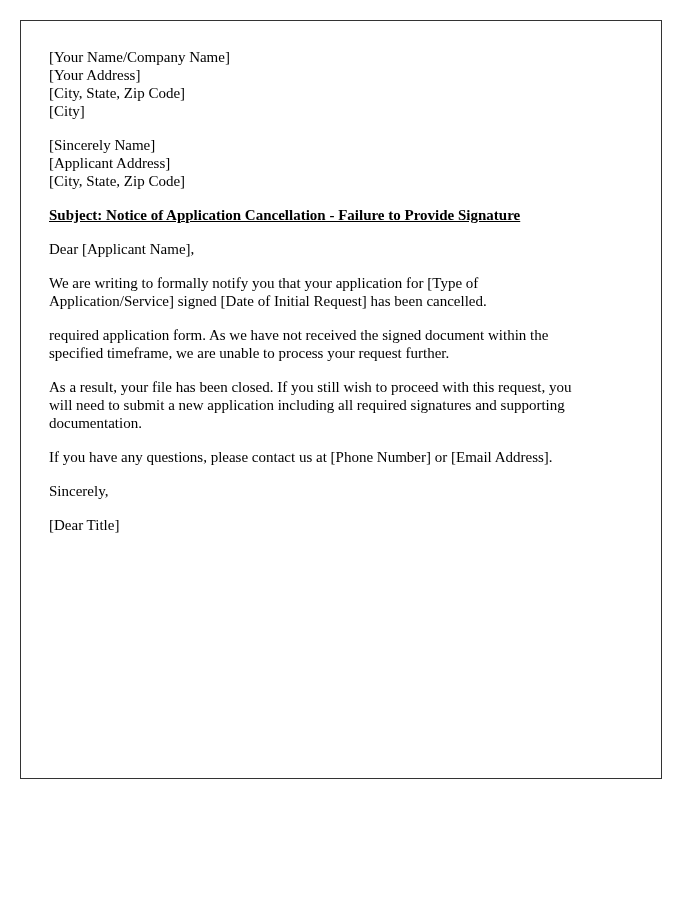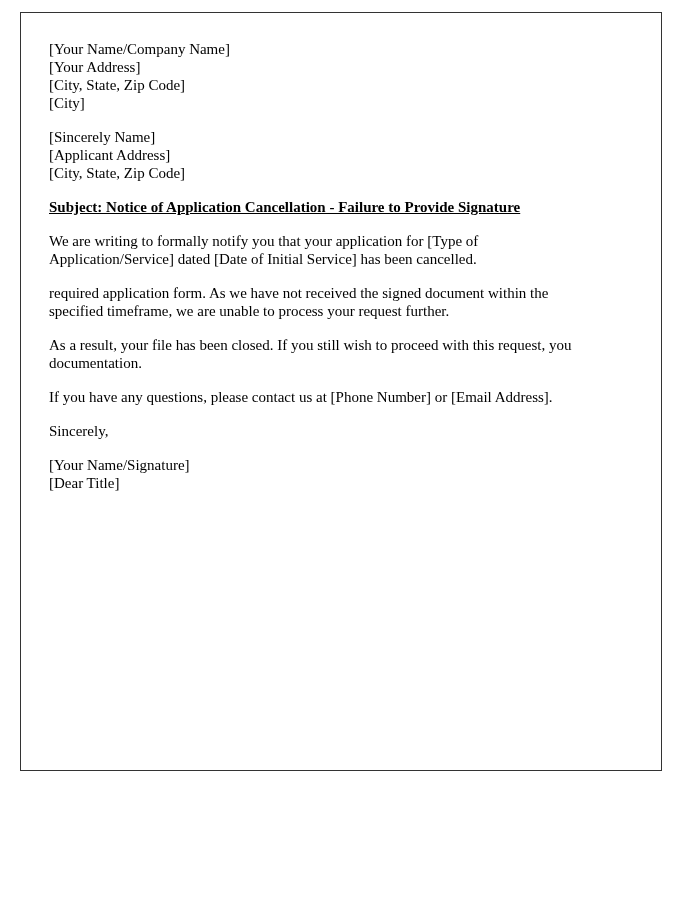--- a/index.html
+++ b/index.html
@@ -6,21 +6,21 @@
   html, body {
     width: 700px;
     height: 900px;
     background: #ffffff;
     font-family: "Liberation Serif", "DejaVu Serif", serif;
     position: relative;
   }
   .letter-frame {
     position: absolute;
     left: 20px;
-    top: 12px;
+    top: 20px;
     width: 642px;
     height: 759px;
     border: 1px solid #333333;
     background: #ffffff;
     padding: 27px 26px 0 28px;
     overflow: hidden;
   }
   .block { margin-bottom: 16px; }
   .line {
     font-size: 15px;
@@ -45,42 +45,45 @@
   <div class="block">
     <div class="line">[Sincerely Name]</div>
     <div class="line">[Applicant Address]</div>
     <div class="line">[City, State, Zip Code]</div>
   </div>
 
   <div class="block subject">
     <div class="line">Subject: Notice of Application Cancellation - Failure to Provide Signature</div>
   </div>
 
+  <div class="block">
+    <div class="line">Dear [Applicant Name],</div>
+  </div>
 
   <div class="block">
     <div class="line">We are writing to formally notify you that your application for [Type of</div>
-    <div class="line">Application/Service] dated [Date of Initial Service] has been cancelled.</div>
+    <div class="line">Application/Service] signed [Date of Initial Request] has been cancelled.</div>
   </div>
 
   <div class="block">
     <div class="line">required application form. As we have not received the signed document within the</div>
     <div class="line">specified timeframe, we are unable to process your request further.</div>
   </div>
 
   <div class="block">
     <div class="line">As a result, your file has been closed. If you still wish to proceed with this request, you</div>
+    <div class="line">will need to submit a new application including all required signatures and supporting</div>
     <div class="line">documentation.</div>
   </div>
 
   <div class="block">
     <div class="line">If you have any questions, please contact us at [Phone Number] or [Email Address].</div>
   </div>
 
   <div class="block">
     <div class="line">Sincerely,</div>
   </div>
 
   <div class="block">
-    <div class="line">[Your Name/Signature]</div>
     <div class="line">[Dear Title]</div>
   </div>
 
 </div>
 
 </body></html>

